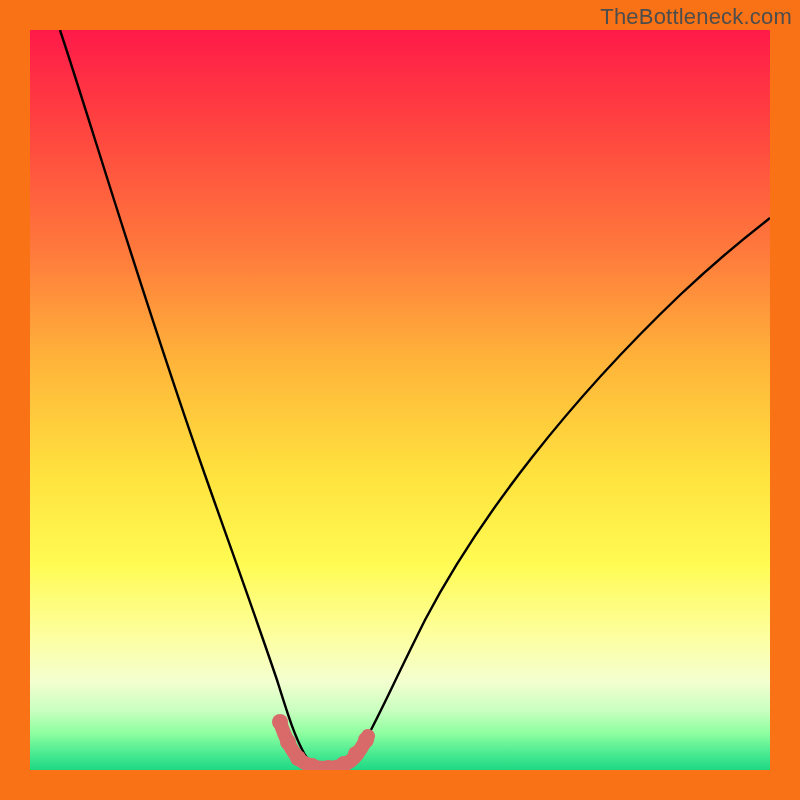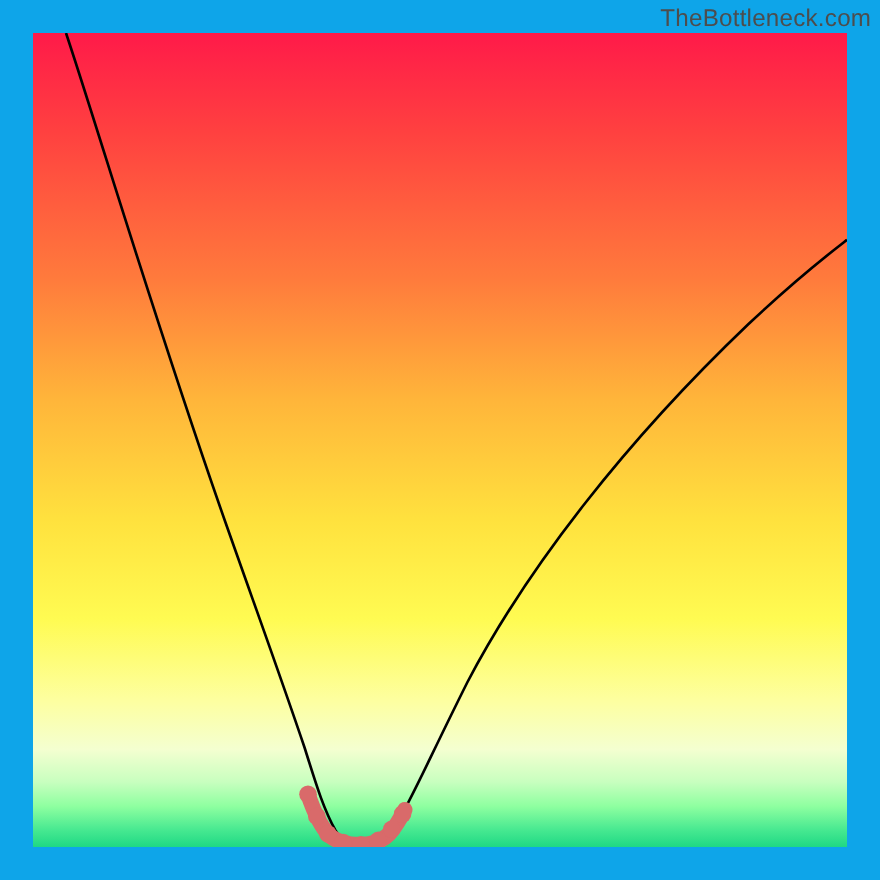--- a/index.html
+++ b/index.html
@@ -9,21 +9,21 @@
     height: 800px;
     overflow: hidden;
     background: #000;
     font-family: Arial, Helvetica, sans-serif;
   }
   .frame {
     position: absolute;
     top: 0; left: 0;
     width: 800px;
     height: 800px;
-    background: #0ea5e9;
+    background: #f97316;
   }
   .plot {
     position: absolute;
     top: 30px;
     left: 30px;
     width: 740px;
     height: 740px;
     background: linear-gradient(to bottom,
       #ff1a49 0%,
       #ff4040 12%,

